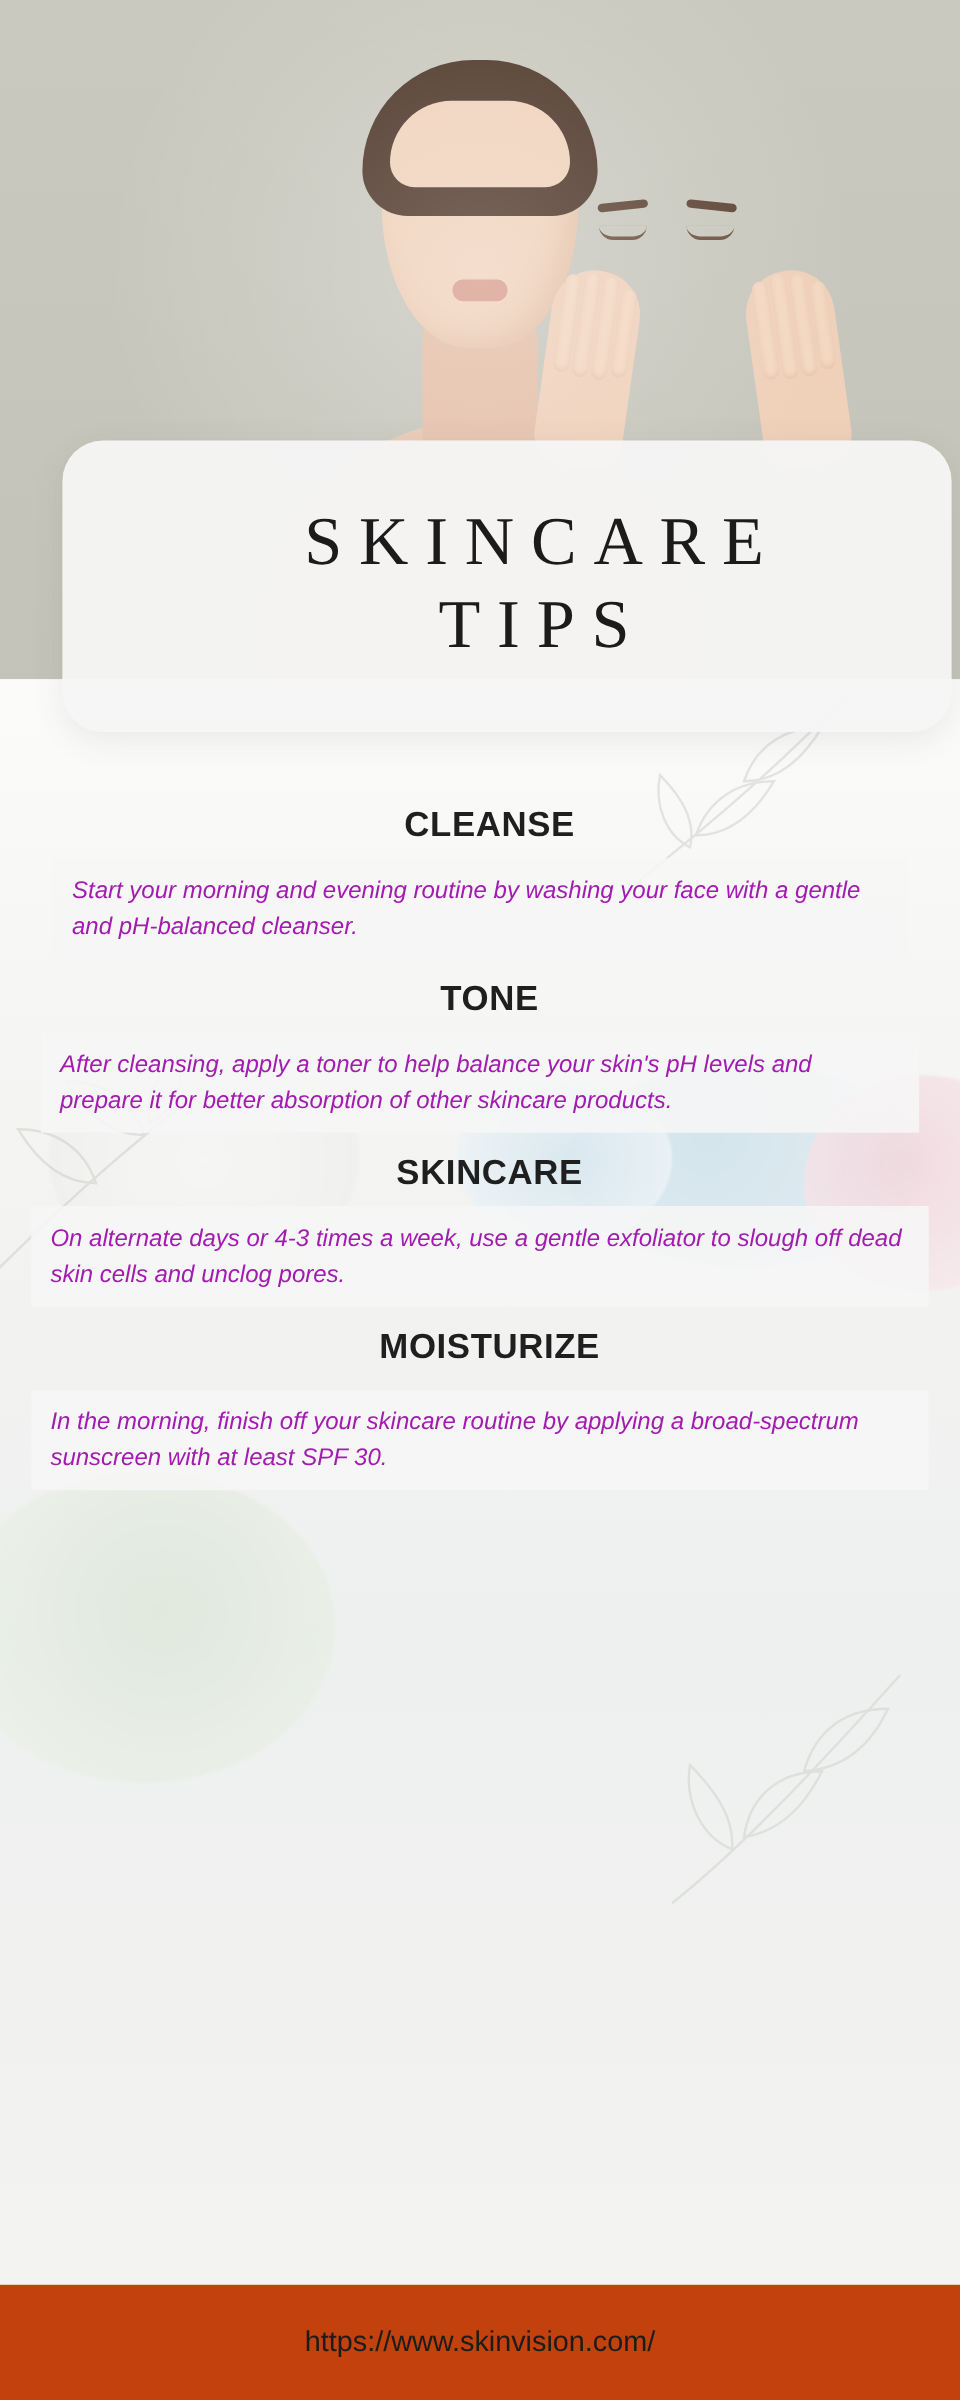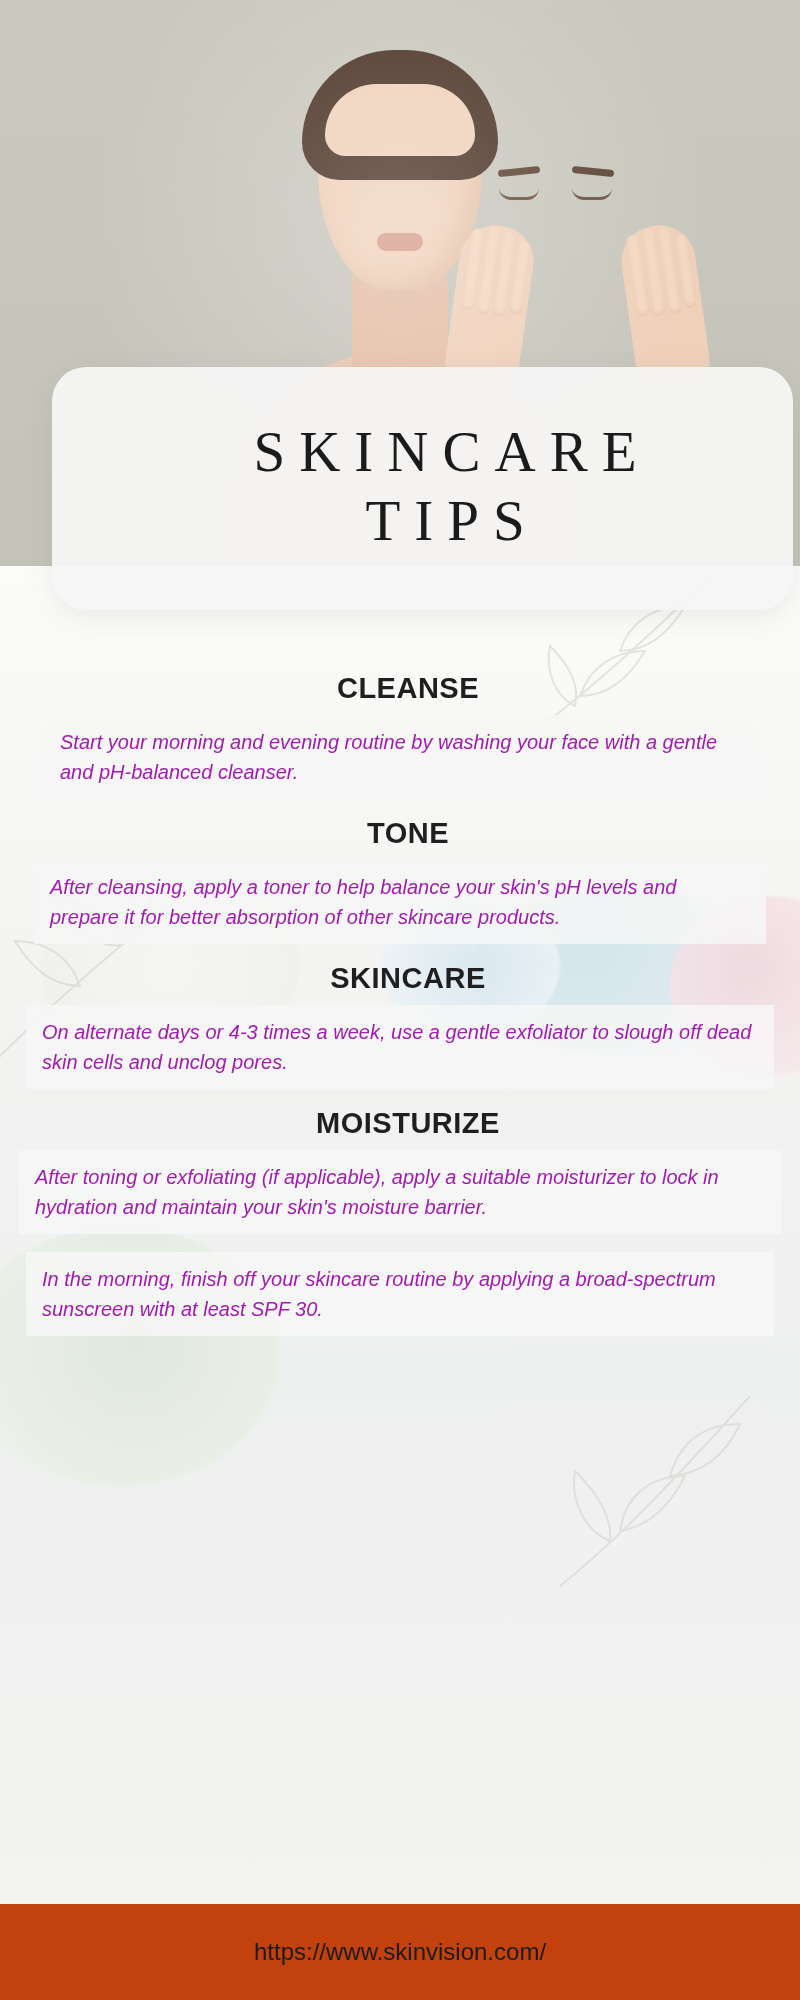--- a/index.html
+++ b/index.html
@@ -361,21 +361,20 @@
       <div class="tip-body">After cleansing, apply a toner to help balance your skin's pH levels and prepare it for better absorption of other skincare products.</div>
     </div>
 
     <div class="tip w3">
       <div class="tip-heading">SKINCARE</div>
       <div class="tip-body">On alternate days or 4-3 times a week, use a gentle exfoliator to slough off dead skin cells and unclog pores.</div>
     </div>
 
     <div class="tip w4">
       <div class="tip-heading">MOISTURIZE</div>
-      <div class="tip-body">After toning or exfoliating (if applicable), apply a suitable moisturizer to lock in hydration and maintain your skin's moisture barrier.</div>
     </div>
 
     <div class="tip w5">
       <div class="tip-body">In the morning, finish off your skincare routine by applying a broad-spectrum sunscreen with at least SPF 30.</div>
     </div>
 
   </div>
 
   <div class="footer">
     <a class="footer-url" href="#">https://www.skinvision.com/</a>

